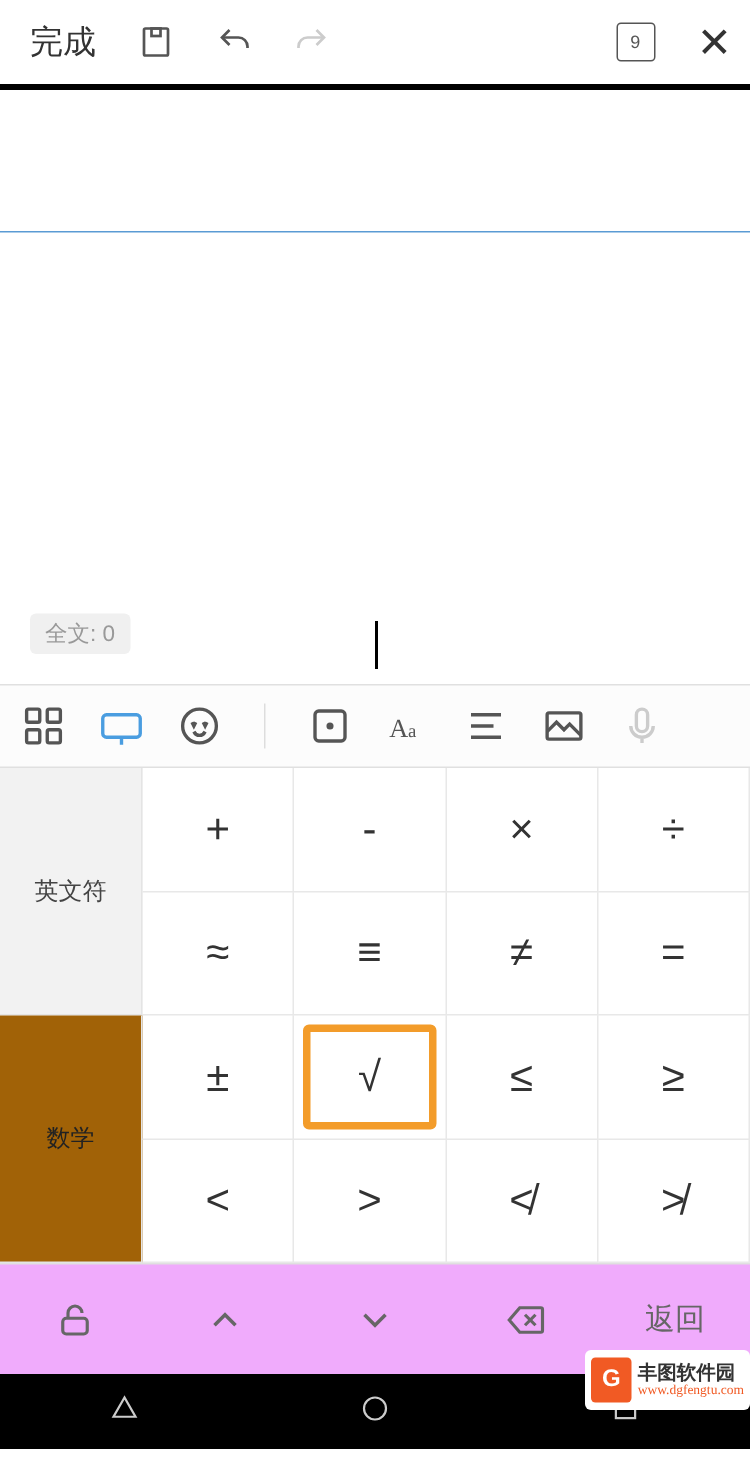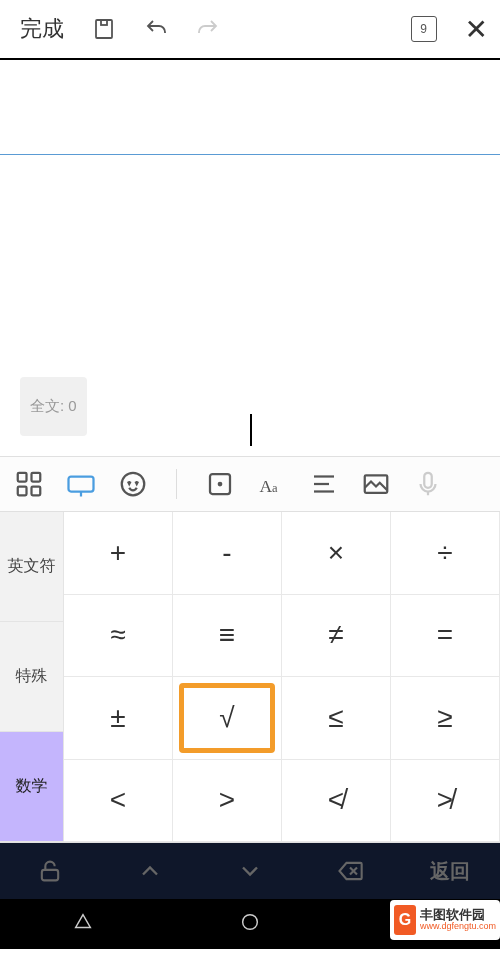--- a/index.html
+++ b/index.html
@@ -1,51 +1,51 @@
 <!DOCTYPE html>
 <html><head>
 <meta charset="utf-8">
 <style>
 * { margin: 0; padding: 0; box-sizing: border-box; }
 body { width: 500px; height: 978px; font-family: sans-serif; background: #fff; position: relative; overflow: hidden; }
-.top-bar { height: 60px; display: flex; align-items: center; padding: 12px 12px; border-bottom: 2px solid #000000; }
+.top-bar { height: 60px; display: flex; align-items: center; padding: 12px 12px; border-bottom: 4px solid #000000; }
 .done-btn { font-size: 22px; color: #333; padding: 0 8px; }
 .top-icons { display: flex; align-items: center; gap: 28px; margin-left: 20px; }
 .top-icon { width: 24px; height: 24px; color: #555; display: flex; align-items: center; justify-content: center; }
 .top-icon.disabled { color: #ccc; }
 .top-right { margin-left: auto; display: flex; align-items: center; gap: 28px; }
 .page-box { width: 26px; height: 26px; border: 1.5px solid #555; border-radius: 3px; display: flex; align-items: center; justify-content: center; font-size: 12px; color: #555; }
 .close-x { font-size: 28px; color: #333; font-weight: 300; }
 .canvas-area { height: 396px; position: relative; }
 .blue-line { position: absolute; left: 0; right: 0; top: 94px; height: 1px; background: #5a9bd4; }
-.word-count { position: absolute; left: 20px; bottom: 20px; background: #f0f0f0; border-radius: 4px; padding: 20px 10px; font-size: 15px; color: #999; }
+.word-count { position: absolute; left: 20px; bottom: 20px; background: #f0f0f0; border-radius: 4px; padding: 4px 10px; font-size: 15px; color: #999; }
 .cursor { position: absolute; left: 250px; bottom: 10px; width: 2px; height: 32px; background: #000; }
 .format-bar { height: 56px; display: flex; align-items: center; padding: 0 14px; gap: 22px; border-top: 1px solid #e0e0e0; border-bottom: 1px solid #e0e0e0; background: #fcfcfc; }
 .format-icon { width: 30px; height: 30px; color: #555; display: flex; align-items: center; justify-content: center; }
 .format-icon.active { color: #4a9de0; }
 .format-sep { width: 1px; height: 30px; background: #ddd; margin: 0 6px; }
 .format-icon.dim { color: #ccc; }
 .keyboard-area { display: flex; height: 330px; background: #fff; }
-.category-col { width: 64px; display: flex; flex-direction: column; }
+.category-col { width: 95px; display: flex; flex-direction: column; }
 .cat-btn { flex: 1; display: flex; align-items: center; justify-content: center; font-size: 16px; color: #444; background: #f2f2f2; border-bottom: 1px solid #e4e4e4; border-right: 1px solid #e4e4e4; }
-.cat-btn.active { background: #c4b5fd; color: #222; }
+.cat-btn.active { background: #a16207; color: #222; }
 .symbol-grid { flex: 1; display: grid; grid-template-columns: repeat(4, 1fr); grid-template-rows: repeat(4, 1fr); }
 .sym-cell { display: flex; align-items: center; justify-content: center; font-size: 28px; color: #333; border-right: 1px solid #e8e8e8; border-bottom: 1px solid #e8e8e8; position: relative; }
 .sym-cell.highlight::after { content: ''; position: absolute; inset: 6px; border: 5px solid #f39c2a; border-radius: 4px; }
-.bottom-row { height: 57px; display: flex; background: #0f172a; border-top: 1px solid #e0e0e0; font-weight: bold; }
+.bottom-row { height: 74px; display: flex; background: #f0abfc; border-top: 1px solid #e0e0e0; }
 .bot-cell { flex: 1; display: flex; align-items: center; justify-content: center; color: #666; }
 .bot-cell svg { width: 28px; height: 28px; }
 .bot-text { font-size: 20px; }
 .nav-bar { height: 50px; background: #000; display: flex; align-items: center; justify-content: space-around; }
 .nav-icon { color: #ccc; }
 .watermark { position: absolute; right: 0; bottom: 38px; width: 110px; height: 40px; background: #fff; display: flex; align-items: center; padding: 4px; border-radius: 4px; }
 .wm-logo { width: 30px; height: 30px; background: #f15a24; border-radius: 3px; margin-right: 4px; display: flex; align-items: center; justify-content: center; color: #fff; font-weight: bold; font-size: 16px; }
 .wm-text { display: flex; flex-direction: column; font-size: 10px; line-height: 1.1; }
 .wm-cn { font-weight: bold; color: #333; font-size: 13px; }
-.wm-url { color: #f15a24; font-size: 9px; }
+.wm-url { color: #f15a24; font-size: 9px; font-family: Liberation Serif, serif; }
 </style>
 </head>
 <body>
 
 <div class="top-bar">
   <div class="done-btn">完成</div>
   <div class="top-icons">
     <div class="top-icon">
       <svg viewBox="0 0 24 24" fill="none" stroke="currentColor" stroke-width="1.8">
           <rect x="4" y="3" width="16" height="18" rx="1"></rect>
@@ -128,21 +128,20 @@
     <svg viewBox="0 0 24 24" fill="none" stroke="currentColor" stroke-width="1.8">
         <rect x="9" y="3" width="6" height="12" rx="3"></rect>
         <path d="M6 12a6 6 0 0012 0M12 18v3"></path>
       </svg>
   </div>
 </div>
 
 <div class="keyboard-area">
   <div class="category-col">
     <div class="cat-btn">英文符</div>
-    <div class="cat-btn">特殊</div>
     <div class="cat-btn active">数学</div>
   </div>
   <div class="symbol-grid">
     <div class="sym-cell">+</div>
     <div class="sym-cell">-</div>
     <div class="sym-cell">×</div>
     <div class="sym-cell">÷</div>
     <div class="sym-cell">≈</div>
     <div class="sym-cell">≡</div>
     <div class="sym-cell">≠</div>

